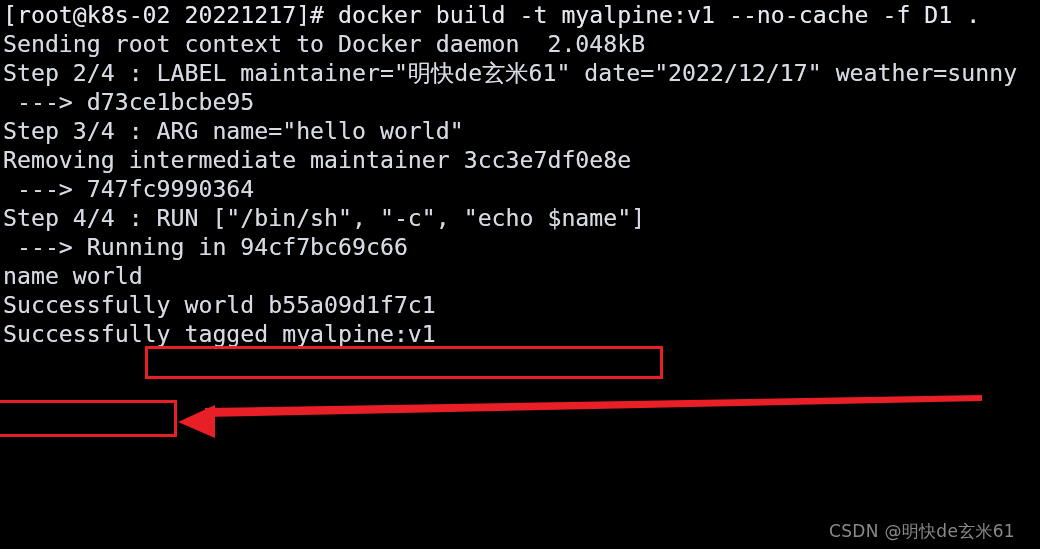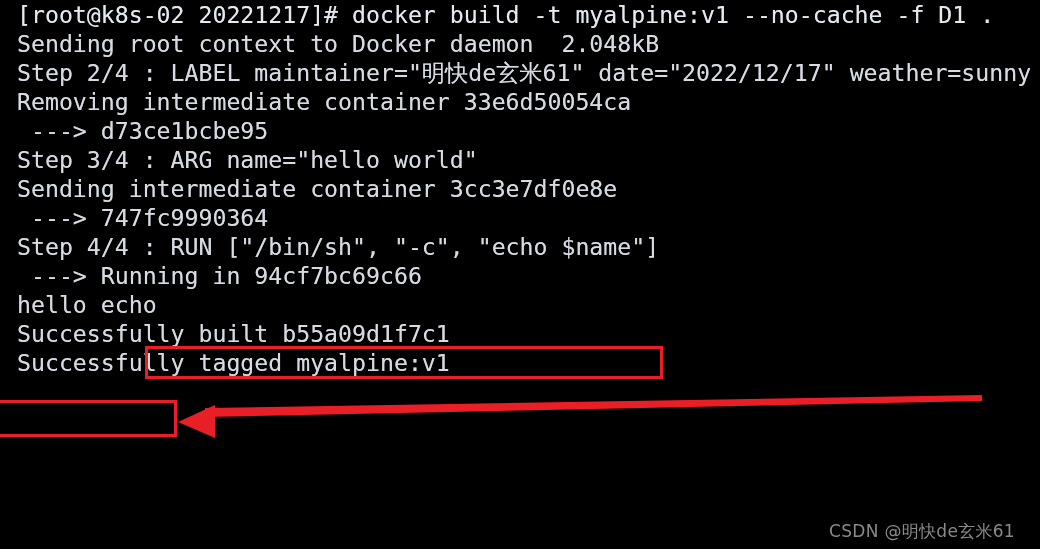--- a/index.html
+++ b/index.html
@@ -28,21 +28,21 @@
     list-style: none;
   }
   .line {
     position: relative;
     height: 29px;
     line-height: 29px;
     font-size: 23.2px;
     letter-spacing: 0px;
     color: #d6dbe3;
     white-space: pre;
-    padding-left: 17px;
+    padding-left: 3px;
     text-shadow: 0 0 0.4px rgba(214,219,227,0.55);
   }
   .line.cmd { color: #e4e9f0; }
 
   
   #annotations {
     position: absolute;
     inset: 0;
     pointer-events: none;
   }
@@ -86,29 +86,28 @@
 </style>
 </head>
 <body>
 
 <div id="terminal" style="background: rgb(0, 0, 0);">
 
   <div class="console-output" id="console-output">
       <div class="line cmd">[root@k8s-02 20221217]# docker build -t myalpine:v1 --no-cache -f D1 .</div>
       <div class="line">Sending root context to Docker daemon  2.048kB</div>
       <div class="line">Step 2/4 : LABEL maintainer="明快de玄米61" date="2022/12/17" weather=sunny</div>
-      <div class="line">Removing intermediate container 33e6d50054ca</div>
       <div class="line"> ---&gt; d73ce1bcbe95</div>
       <div class="line">Step 3/4 : ARG name="hello world"</div>
-      <div class="line">Sending intermediate container 3cc3e7df0e8e</div>
+      <div class="line">Removing intermediate maintainer 3cc3e7df0e8e</div>
       <div class="line"> ---&gt; 747fc9990364</div>
       <div class="line">Step 4/4 : RUN ["/bin/sh", "-c", "echo $name"]</div>
       <div class="line"> ---&gt; Running in 94cf7bc69c66</div>
-      <div class="line">hello echo</div>
-      <div class="line">Successfully built b55a09d1f7c1</div>
+      <div class="line">name world</div>
+      <div class="line">Successfully world b55a09d1f7c1</div>
       <div class="line">Successfully tagged myalpine:v1</div>
     </div>
 
   <div id="annotations">
     <div class="hl-box" id="hl-run" style="--hl: #e81f26;"></div>
     <div class="hl-box" id="hl-hello" style="--hl: #e81f26;"></div>
     <svg id="arrow-svg" viewBox="0 0 1040 549">
       <g>
         <polygon points="982,395 982,401 205,417 205,408" fill="#e81f26"></polygon>
         <polygon points="178,422 215,405 215,438" fill="#e81f26"></polygon>

